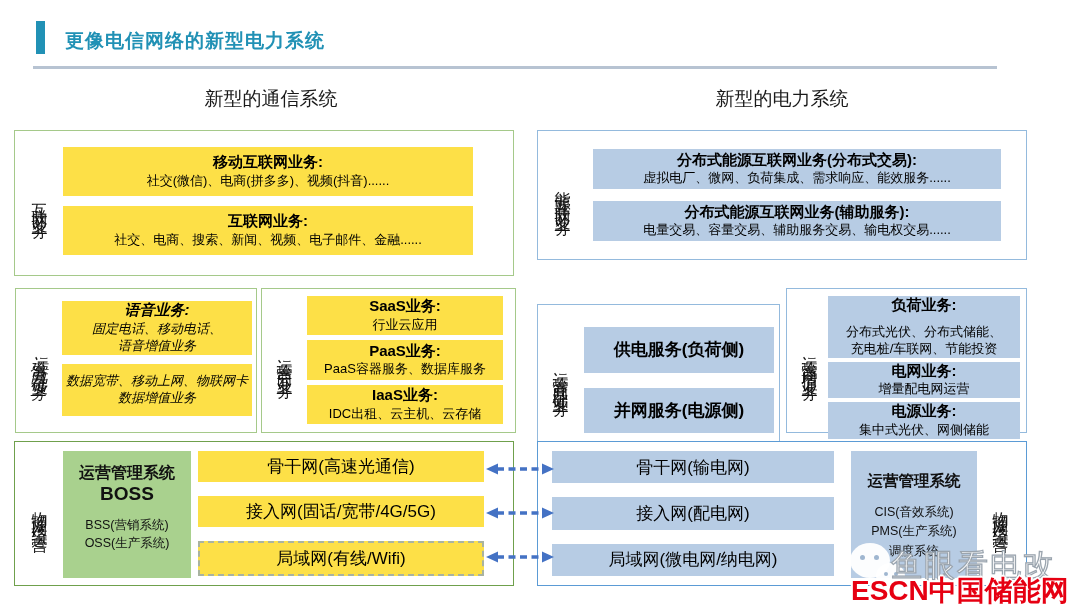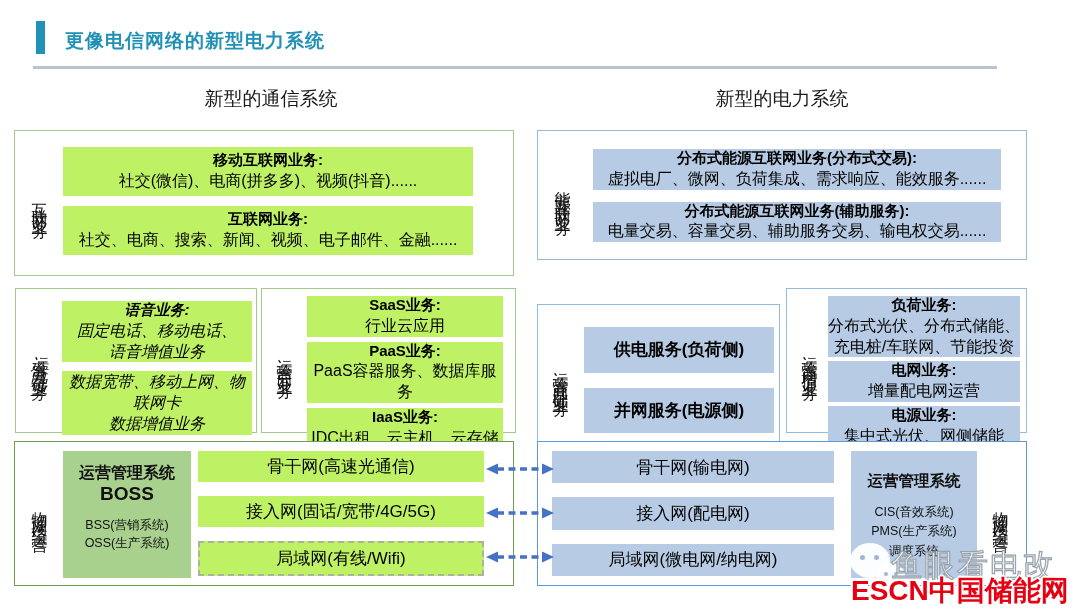--- a/index.html
+++ b/index.html
@@ -31,32 +31,32 @@
 
   .vlabel{position:absolute;left:0;top:0;bottom:0;width:48px;display:flex;align-items:center;
           justify-content:center;writing-mode:vertical-rl;text-orientation:upright;
           font-size:16px;letter-spacing:5px;color:#111;}
   .vlabel.narrow{width:44px;}
   .vlabel.right-side{left:auto;right:4px;width:44px;}
 
   .boxes{position:absolute;display:flex;flex-direction:column;}
   .boxes>*{flex:1;}
   .bx{display:flex;flex-direction:column;justify-content:center;text-align:center;box-sizing:border-box;}
-  .gfill{background:#bef264;} .bfill{background:#b7cce4;}
+  .gfill{background:#fde047;} .bfill{background:#b7cce4;}
   .box-title{font-weight:bold;font-size:15px;line-height:1.25;color:#000;}
   .box-title.big{font-size:17px;}
-  .box-desc{font-size:16px;line-height:1.3;color:#000;white-space:pre-line;margin-top:1px;}
+  .box-desc{font-size:13px;line-height:1.3;color:#000;white-space:pre-line;margin-top:1px;}
 
   .boxes-p1{left:48px;right:40px;top:16px;bottom:20px;gap:10px;}
   .boxes-p5{left:55px;right:25px;top:18px;bottom:18px;gap:12px;}
   .boxes-p2{left:46px;right:4px;top:12px;bottom:16px;gap:9px;}
   .boxes-p3{left:45px;right:12px;top:7px;bottom:8px;gap:5px;}
   .boxes-p6{left:46px;right:5px;top:22px;bottom:15px;gap:15px;}
   .boxes-p7{left:41px;right:6px;top:7px;bottom:8px;gap:4px;}
-  .boxes-p7 .grow{flex:1.35;}
+  .boxes-p7 .grow{flex:1.35;gap:8px;}
 
   
   .boss-box{position:absolute;left:48px;top:9px;width:128px;height:127px;background:#a9d18e;
             box-sizing:border-box;text-align:center;padding-top:12px;}
   .boss-title{font-size:16px;font-weight:bold;line-height:1.2;}
   .boss-sub{font-size:19px;font-weight:bold;margin-top:1px;}
   .small-lines{font-size:12.5px;line-height:1.45;white-space:pre-line;margin-top:11px;
                text-align:center;}
   .bars{position:absolute;display:flex;flex-direction:column;top:9px;bottom:9px;gap:14px;}
   .bars-p4{left:183px;right:29px;}

